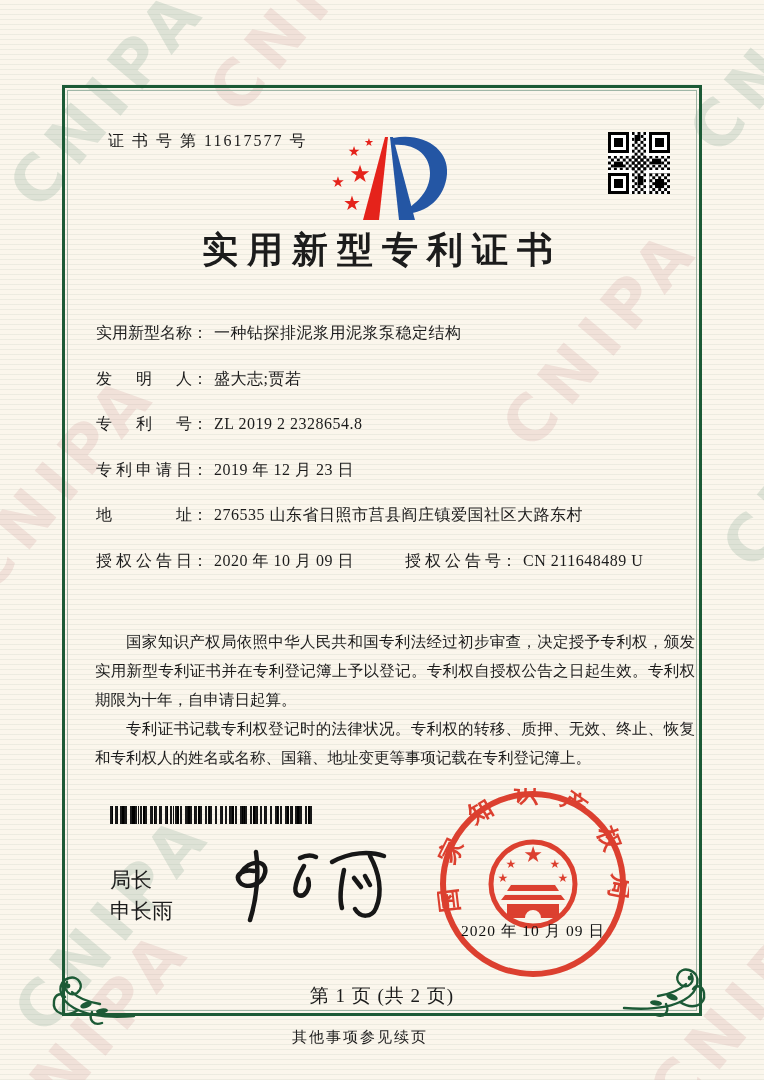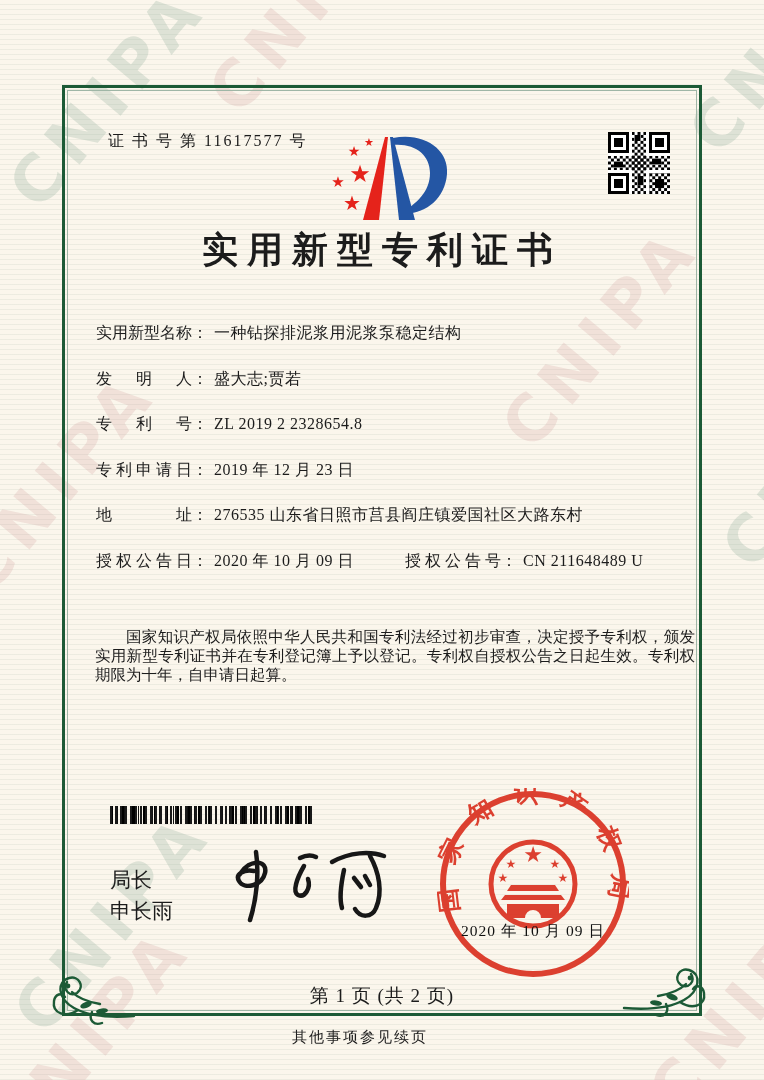--- a/index.html
+++ b/index.html
@@ -30,21 +30,21 @@
     position:absolute; left:62px; top:226px; width:640px; text-align:center;
     font-size:36px; font-weight:bold; letter-spacing:9px;
   }
   .fields{position:absolute; left:96px; top:323px; width:600px; font-size:16px;}
   .frow{height:45.5px; white-space:nowrap;}
   .flabel{display:inline-block; width:96px; text-align:justify; text-align-last:justify;}
   .fvalue{margin-left:6px; letter-spacing:0.5px;margin-top:28px;}
   .frow.double .cell1{display:inline-block; width:305px;}
   .paras{
     position:absolute; left:95px; top:627px; width:600px;
-    font-size:15.5px; line-height:19px; text-align:justify;
+    font-size:15.5px; line-height:29px; text-align:justify;
   }
   .paras p{margin:0; text-indent:2em;}
   .barcode{
     position:absolute; left:110px; top:806px; width:202px; height:18px;
     background-image:
       repeating-linear-gradient(90deg,#1a1a1a 0 2px,transparent 2px 5px),
       repeating-linear-gradient(90deg,#111 0 1px,transparent 1px 7px),
       repeating-linear-gradient(90deg,#000 0 3px,transparent 3px 11px);
   }
   .signer{position:absolute; left:110px; top:864px; font-size:21px; line-height:31px;
@@ -147,20 +147,21 @@
           <span class="flabel">授权公告日</span><span>：</span><span class="fvalue">2020 年 10 月 09 日</span>
         </span>
         <span class="cell2">
           <span class="flabel">授权公告号</span><span>：</span><span class="fvalue">CN 211648489 U</span>
         </span>
       </div>
     </div>
 
     <div class="paras">
       <p>国家知识产权局依照中华人民共和国专利法经过初步审查，决定授予专利权，颁发实用新型专利证书并在专利登记簿上予以登记。专利权自授权公告之日起生效。专利权期限为十年，自申请日起算。</p>
+      <p>专利证书记载专利权登记时的法律状况。专利权的转移、质押、无效、终止、恢复和专利权人的姓名或名称、国籍、地址变更等事项记载在专利登记簿上。</p>
     </div>
 
     <div class="barcode"></div>
 
     <div class="signer">
       <div>局长</div>
       <div>申长雨</div>
     </div>
 
     <svg class="signature" width="195" height="92" viewBox="0 0 195 92">

